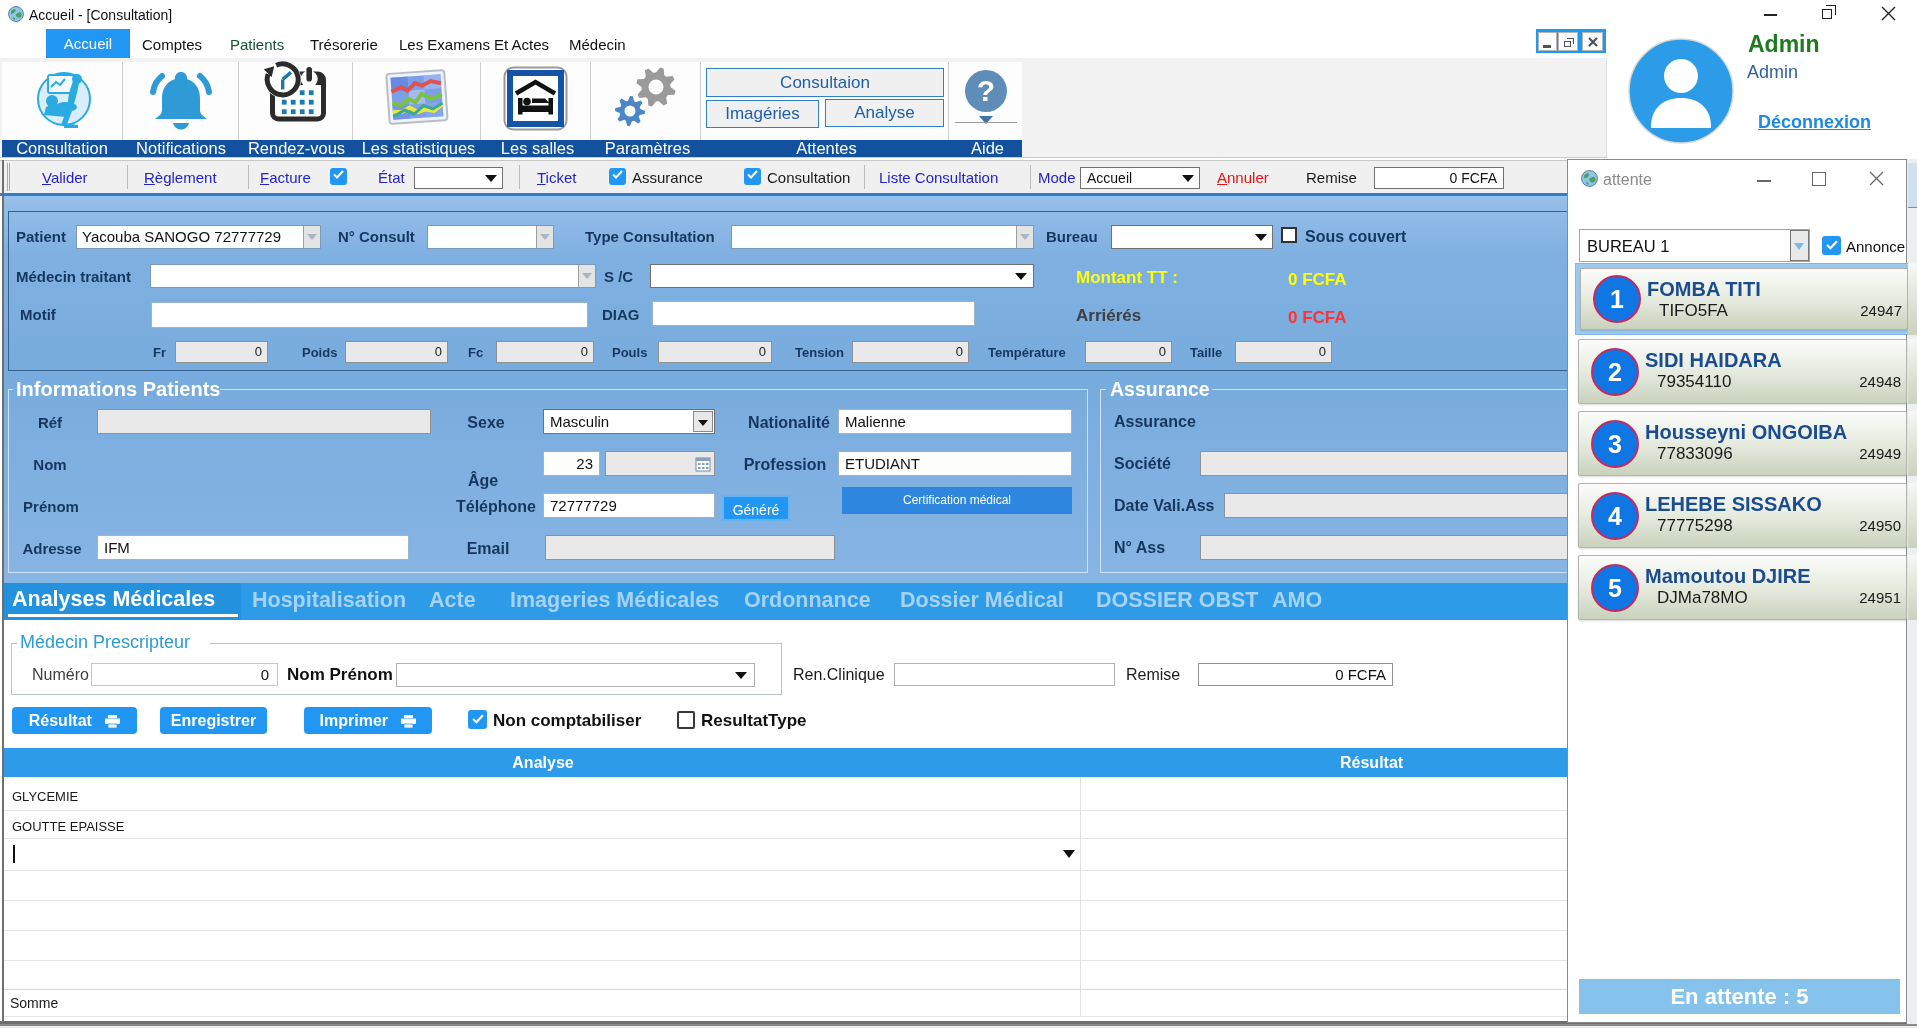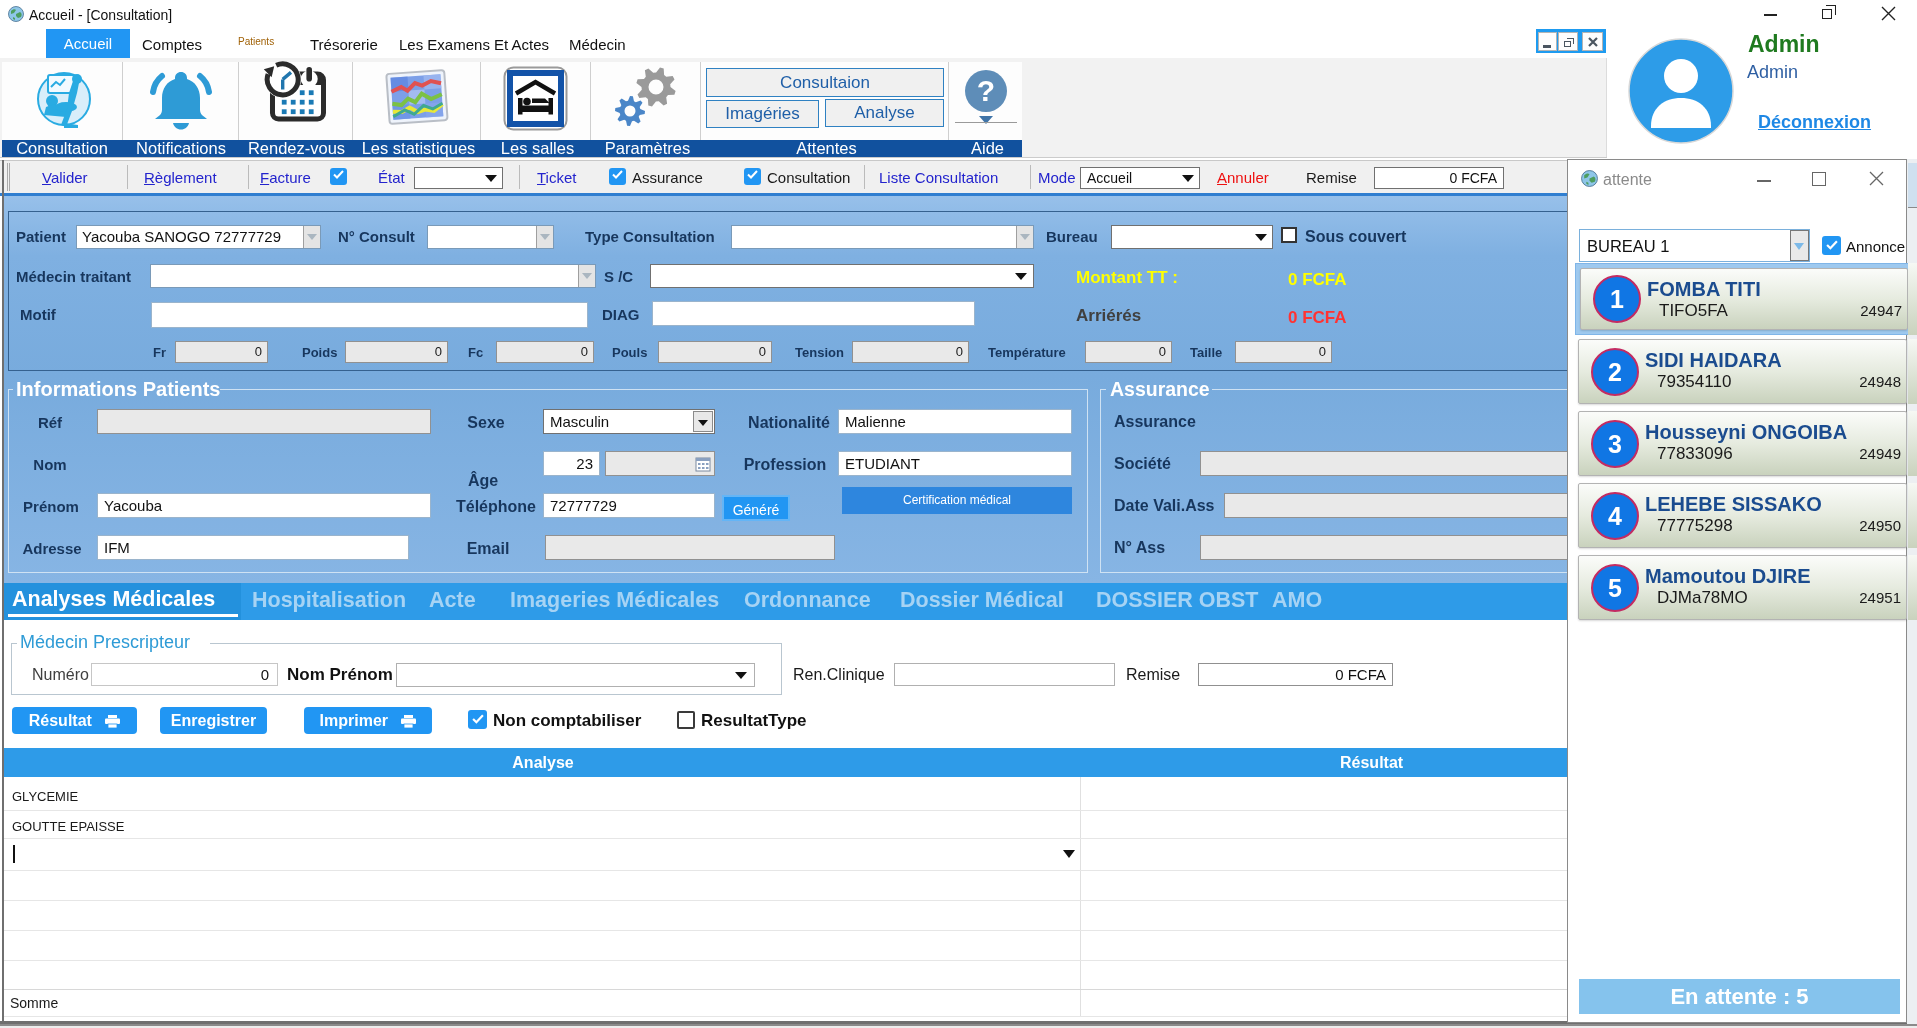--- a/index.html
+++ b/index.html
@@ -32,21 +32,21 @@
 
 <div class="a" style="left:1764px;top:14px;width:13px;height:1.5px;background:#222"></div>
 <div class="a" style="left:1822px;top:9px;width:10px;height:10px;border:1.4px solid #222"></div>
 <div class="a" style="left:1826px;top:5px;width:10px;height:10px;border:1.4px solid #222;border-left:none;border-bottom:none"></div>
 <svg class="a" style="left:1881px;top:6px" width="15" height="15" viewBox="0 0 15 15">
       <path d="M1 1 L14 14 M14 1 L1 14" stroke="#222" stroke-width="1.4"></path>
     </svg>
 
 <div class="a" style="left:46px;top:29px;width:84px;height:29px;background:#2196f3;color:#fff;font-size:15px;text-align:center;line-height:29px">Accueil</div>
 <div class="a" style="left:142px;top:36px;font-size:15px;color:#111">Comptes</div>
-<div class="a" style="left:238px;top:36px;font-size:10px;color:#a16207">Patients</div>
+<div class="a" style="left:230px;top:36px;font-size:15px;color:#14532d">Patients</div>
 <div class="a" style="left:310px;top:36px;font-size:15px;color:#111">Trésorerie</div>
 <div class="a" style="left:399px;top:36px;font-size:15px;color:#111">Les Examens Et Actes</div>
 <div class="a" style="left:569px;top:36px;font-size:15px;color:#111">Médecin</div>
 
 <div class="a" style="left:0;top:58px;width:1607px;height:100px;background:#f2f2f2;border-right:1px solid #dcdcdc"></div>
 <div class="a" style="left:2px;top:62px;width:1020px;height:78px;background:#fdfdfd"></div>
 
 <div class="a" style="left:122px;top:62px;width:1px;height:95px;background:#cfcfcf"></div>
 <div class="a" style="left:238px;top:62px;width:1px;height:95px;background:#cfcfcf"></div>
 <div class="a" style="left:352px;top:62px;width:1px;height:95px;background:#cfcfcf"></div>
@@ -278,21 +278,20 @@
 <div class="a inpg" style="left:1235px;top:341px;width:97px;height:22px">0</div>
 
 <div class="a" style="left:8px;top:389px;width:1080px;height:184px;border:1px solid #cfe2f3;border-top:none"></div>
 <div class="a" style="left:8px;top:389px;width:5px;height:1px;background:#cfe2f3"></div>
 <div class="a" style="left:220px;top:389px;width:868px;height:1px;background:#cfe2f3"></div>
 <div class="a" style="left:16px;top:378px;font-size:20px;font-weight:bold;color:#fff">Informations Patients</div>
 <div class="a lbl" style="left:20px;top:414px;width:60px;text-align:center">Réf</div>
 <div class="a inpg" style="left:97px;top:409px;width:334px;height:25px"></div>
 <div class="a lbl" style="left:20px;top:456px;width:60px;text-align:center">Nom</div>
 <div class="a lbl" style="left:15px;top:498px;width:72px;text-align:center">Prénom</div>
-<div class="a inp" style="left:97px;top:493px;width:334px;height:25px;font-size:15px;color:#111;line-height:23px;padding-left:6px;border-color:#9ab4cc">Yacouba</div>
 <div class="a lbl" style="left:15px;top:540px;width:74px;text-align:center">Adresse</div>
 <div class="a inp" style="left:97px;top:535px;width:312px;height:25px;font-size:15px;color:#111;line-height:23px;padding-left:6px;border-color:#9ab4cc">IFM</div>
 <div class="a lbl" style="left:450px;top:414px;width:72px;text-align:center;font-size:16px">Sexe</div>
 <div class="a inp" style="left:543px;top:409px;width:172px;height:25px;font-size:15px;color:#111;line-height:23px;padding-left:6px;border-color:#707070">Masculin<div class="a" style="right:1px;top:1px;width:20px;height:21px;background:#e8e8e8;border:1px solid #8a8a8a">
         <span class="darr a" style="left:4px;top:8px;border-left-width:5px;border-right-width:5px;border-top-width:6px"></span>
       </div></div>
 <div class="a lbl" style="left:450px;top:472px;width:66px;text-align:center;font-size:16px">Âge</div>
 <div class="a inp" style="left:543px;top:451px;width:57px;height:25px;font-size:15px;color:#111;line-height:23px;text-align:right;padding-right:6px;border-color:#9ab4cc">23</div>
 <div class="a inpg" style="left:605px;top:451px;width:110px;height:25px">
       <svg class="a" style="right:3px;top:4px" width="16" height="16" viewBox="0 0 16 16">

